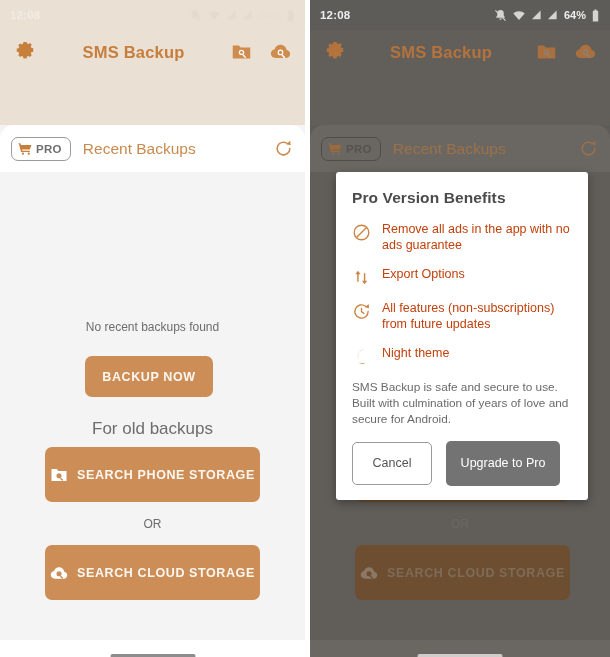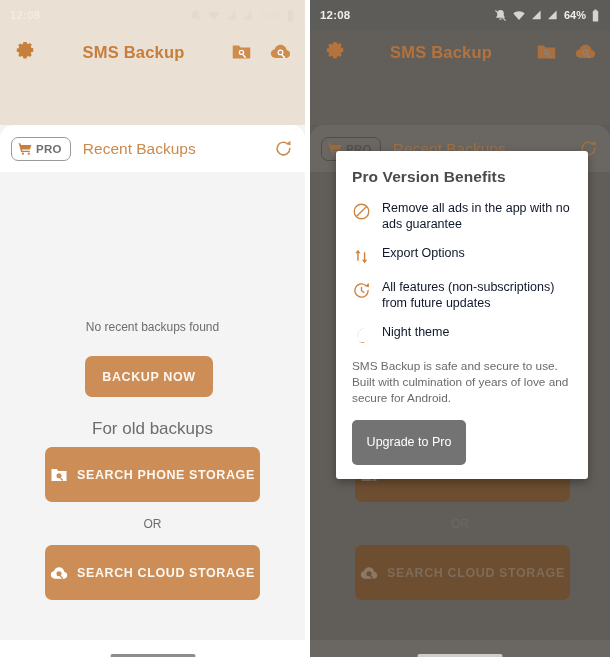--- a/index.html
+++ b/index.html
@@ -141,32 +141,32 @@
   .phone-right .home-area { background: #6a6763; }
   .home-bar {
     position: absolute; left: 50%; transform: translateX(-50%);
     bottom: 9px; width: 85px; height: 4px; border-radius: 2px;
   }
   .phone-left  .home-bar { background: #8d8d8d; }
   .phone-right .home-bar { background: #cfcdcb; }
 
   
   .dialog {
-    position: absolute; left: 26px; top: 151px; width: 252px;
+    position: absolute; left: 26px; top: 172px; width: 252px;
     background: #ffffff; border-radius: 3px;
     box-shadow: 0 3px 10px rgba(0,0,0,.35);
     padding: 17px 16px 14px 16px;
   }
   .dlg-title {
     font-size: 15.5px; font-weight: bold; color: #4b4b4b;
     margin-bottom: 14px; letter-spacing: .1px;
   }
   .benefit { display: flex; align-items: flex-start; gap: 11px; margin-bottom: 13px; }
   .benefit .bi { width: 19px; height: 19px; flex: 0 0 auto; margin-top: 2px; }
-  .benefit .bt { font-size: 12.5px; color: #0f172a; line-height: 16px; }
+  .benefit .bt { font-size: 12.5px; color: #c2410c; line-height: 16px; }
   .dlg-note {
     font-size: 11.8px; color: #6a6a6a; line-height: 16px;
     margin-top: 3px; margin-bottom: 14px;
   }
   .dlg-actions { display: flex; align-items: center; gap: 14px; }
   .dlg-btn {
     font-family: "Liberation Sans", sans-serif;
     cursor: pointer; border-radius: 5px;
     font-size: 12.5px; line-height: 15px;
     display: flex; align-items: center; justify-content: center;
@@ -416,20 +416,23 @@
         <svg class="bi" viewBox="0 0 24 24">
           <path fill="#cc8340" d="M16.8 2.4a9.6 9.6 0 0 0-2.3 18.9 9.6 9.6 0 0 1-.6-18.3c.9-.3 1.9-.5 2.9-.6z"></path>
           <path fill="#cc8340" d="M7 18.6c2.6 2.1 6.2 2.6 9.3 1.2l-1.6 1.6A9.5 9.5 0 0 1 7 18.6z"></path>
         </svg>
         <span class="bt">Night theme</span>
       </div>
 
       <div class="dlg-note">SMS Backup is safe and secure to use. Built with culmination of years of love and secure for Android.</div>
 
       <div class="dlg-actions">
+        <button class="dlg-btn dlg-cancel">
+          <span>Cancel</span>
+        </button>
         <button class="dlg-btn dlg-upgrade">
           <span>Upgrade to Pro</span>
         </button>
       </div>
     </div>
   </div>
 
 </div>
 
 </body></html>

